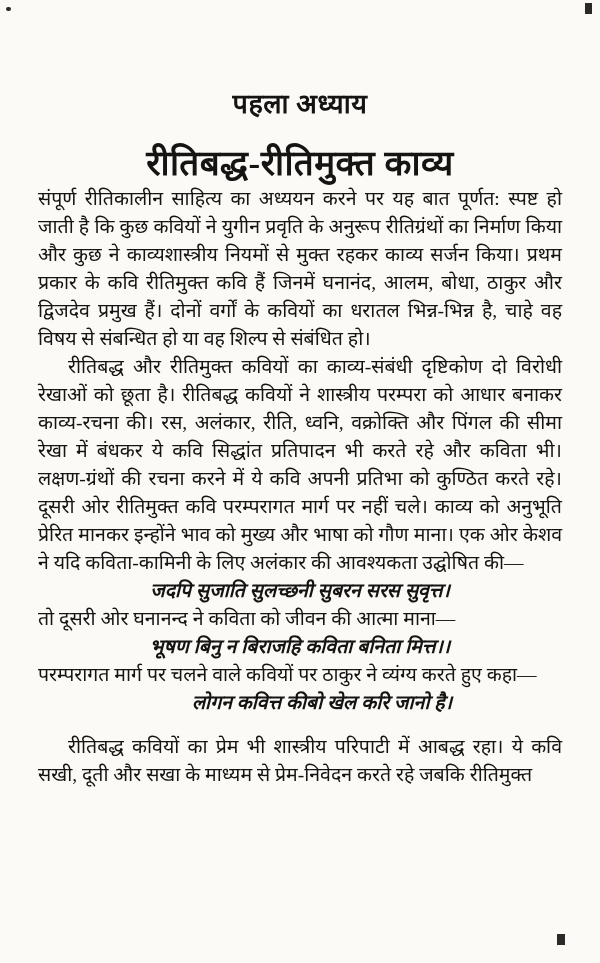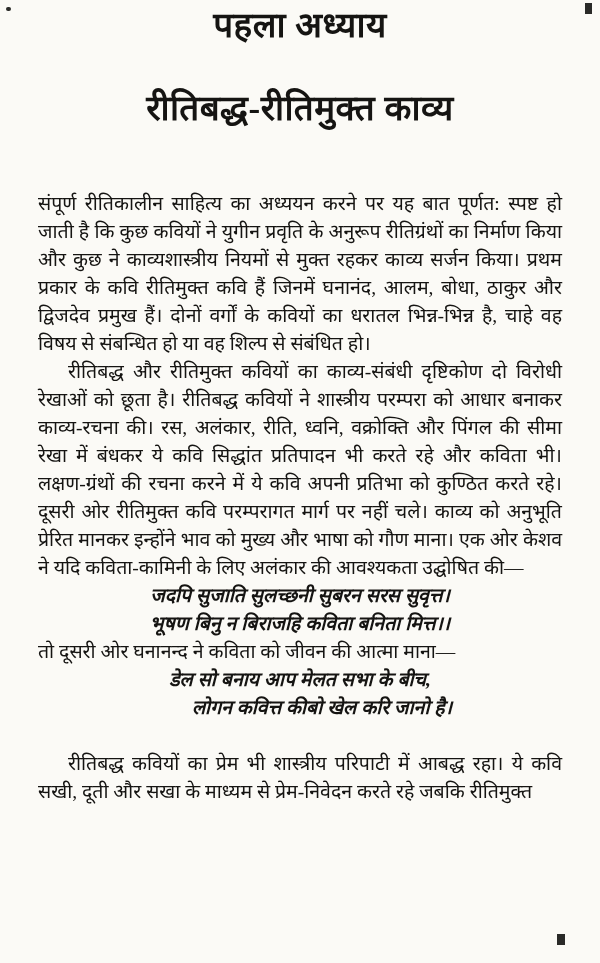--- a/index.html
+++ b/index.html
@@ -20,60 +20,60 @@
     box-sizing: border-box;
     font-family: "Liberation Serif", "DejaVu Serif", serif;
     color: #151412;
     overflow: hidden;
   }
   h1, h2, p, div {
     margin: 0;
     padding: 0;
   }
   .chapter-heading {
+    padding-top: 84px;
     text-align: center;
-    font-size: 35px;
+    font-size: 27px;
     font-weight: 700;
     letter-spacing: 0.5px;
   }
   .book-title {
-    margin-top: 36px;
+    margin-top: 17px;
     text-align: center;
     font-size: 35px;
     font-weight: 700;
     letter-spacing: 0.5px;
   }
   .text-block {
     margin-left: 38px;
     margin-right: 38px;
     font-size: 19.5px;
     line-height: 28px;
   }
   .first-block {
-    margin-top: 60px;
   }
   .para {
     text-align: justify;
   }
   .indent {
     text-indent: 30px;
   }
   .verse {
     text-align: center;
     font-weight: 700;
     font-style: italic;
   }
   .bridge {
     text-align: left;
   }
   .shift-right {
     transform: translateX(22px);
   }
   .gap-top {
-    margin-top: 28px;
+    margin-top: 16px;
   }
   .artifact {
     position: absolute;
     background: #2a2a28;
   }
 </style>
 </head>
 <body>
 
 <div class="page">
@@ -85,25 +85,25 @@
   <h2 class="chapter-heading">पहला अध्याय</h2>
 
   <h1 class="book-title">रीतिबद्ध-रीतिमुक्त काव्य</h1>
 
   <p class="text-block para first-block">संपूर्ण रीतिकालीन साहित्य का अध्ययन करने पर यह बात पूर्णत: स्पष्ट हो जाती है कि कुछ कवियों ने युगीन प्रवृति के अनुरूप रीतिग्रंथों का निर्माण किया और कुछ ने काव्यशास्त्रीय नियमों से मुक्त रहकर काव्य सर्जन किया। प्रथम प्रकार के कवि रीतिमुक्त कवि हैं जिनमें घनानंद, आलम, बोधा, ठाकुर और द्विजदेव प्रमुख हैं। दोनों वर्गों के कवियों का धरातल भिन्न-भिन्न है, चाहे वह विषय से संबन्धित हो या वह शिल्प से संबंधित हो।</p>
 
   <p class="text-block para indent">रीतिबद्ध और रीतिमुक्त कवियों का काव्य-संबंधी दृष्टिकोण दो विरोधी रेखाओं को छूता है। रीतिबद्ध कवियों ने शास्त्रीय परम्परा को आधार बनाकर काव्य-रचना की। रस, अलंकार, रीति, ध्वनि, वक्रोक्ति और पिंगल की सीमा रेखा में बंधकर ये कवि सिद्धांत प्रतिपादन भी करते रहे और कविता भी। लक्षण-ग्रंथों की रचना करने में ये कवि अपनी प्रतिभा को कुण्ठित करते रहे। दूसरी ओर रीतिमुक्त कवि परम्परागत मार्ग पर नहीं चले। काव्य को अनुभूति प्रेरित मानकर इन्होंने भाव को मुख्य और भाषा को गौण माना। एक ओर केशव ने यदि कविता-कामिनी के लिए अलंकार की आवश्यकता उद्घोषित की—</p>
 
   <div class="text-block verse">जदपि सुजाति सुलच्छनी सुबरन सरस सुवृत्त।</div>
 
+  <div class="text-block bridge">तो दूसरी ओर घनानन्द ने कविता को जीवन की आत्मा माना—</div>
+
   <div class="text-block verse">भूषण बिनु न बिराजहि कविता बनिता मित्त।।</div>
 
-  <div class="text-block bridge">तो दूसरी ओर घनानन्द ने कविता को जीवन की आत्मा माना—</div>
 
+  <div class="text-block bridge">परम्परागत मार्ग पर चलने वाले कवियों पर ठाकुर ने व्यंग्य करते हुए कहा—</div>
 
-
-  <div class="text-block verse">डेल सो बनाय आप मेलत सभा के बीच,</div>
 
   <div class="text-block verse shift-right">लोगन कवित्त कीबो खेल करि जानो है।</div>
 
   <p class="text-block para indent gap-top">रीतिबद्ध कवियों का प्रेम भी शास्त्रीय परिपाटी में आबद्ध रहा। ये कवि सखी, दूती और सखा के माध्यम से प्रेम-निवेदन करते रहे जबकि रीतिमुक्त</p>
 
 </div>
 
 </body></html>

